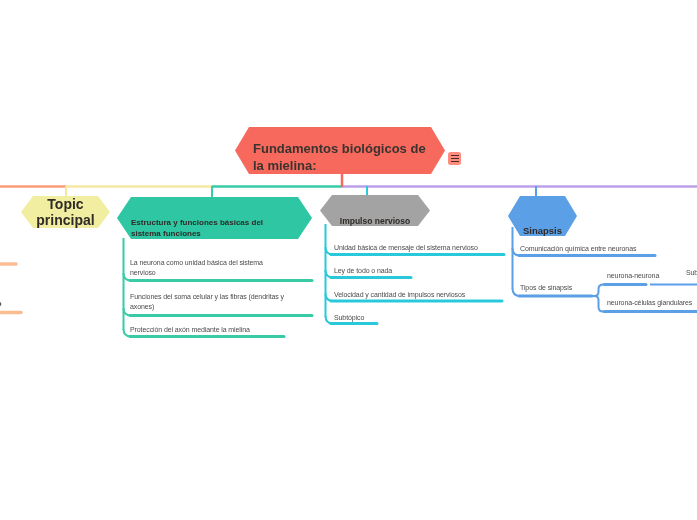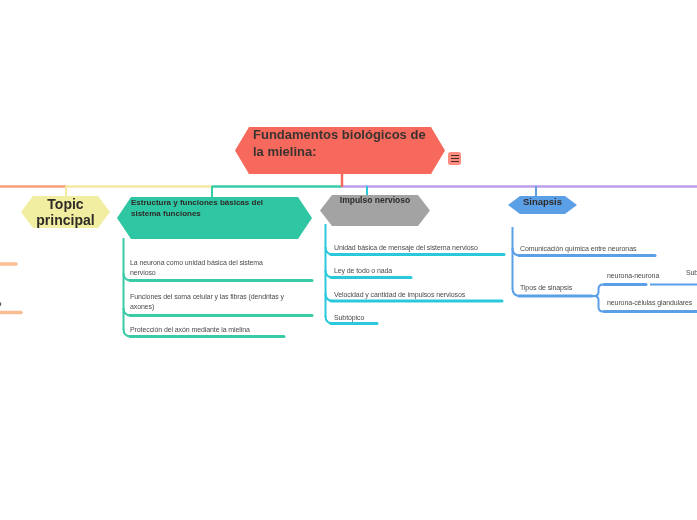--- a/index.html
+++ b/index.html
@@ -2,21 +2,21 @@
 <html><head>
 <meta charset="utf-8">
 <style>
   html,body{margin:0;padding:0;background:#fff;}
   #canvas{
     position:relative;width:697px;height:520px;overflow:hidden;background:#ffffff;
     font-family:"Liberation Sans","DejaVu Sans",sans-serif;
   }
   svg.lines{position:absolute;left:0;top:0;z-index:1;pointer-events:none;}
   .node{
-    position:absolute;z-index:2;display:flex;align-items:flex-start;box-sizing:border-box;
+    position:absolute;z-index:2;display:flex;align-items:flex-end;box-sizing:border-box;
     font-weight:bold;color:#2f2b28;
   }
   .hex14{clip-path:polygon(0 50%,14px 0,calc(100% - 14px) 0,100% 50%,calc(100% - 14px) 100%,14px 100%);}
   .hex10{clip-path:polygon(0 50%,12px 0,calc(100% - 12px) 0,100% 50%,calc(100% - 12px) 100%,12px 100%);}
   .central{
     left:235px;top:127px;width:210px;height:47px;background:#f6695c;
     font-size:13px;line-height:16.5px;padding-left:18px;color:#3b3330;
   }
   .topic-principal{
     left:21px;top:196px;width:89px;height:32px;background:#f1eea1;
@@ -24,21 +24,21 @@
   }
   .estructura{
     left:117px;top:197px;width:195px;height:42px;background:#2fc6a3;
     font-size:8px;line-height:11px;padding-left:14px;
   }
   .impulso{
     left:320px;top:195px;width:110px;height:31px;background:#a3a3a3;
     font-size:8.5px;justify-content:center;text-align:center;
   }
   .sinapsis{
-    left:508px;top:196px;width:69px;height:18px;background:#5b9fe7;
+    left:508px;top:196px;width:69px;height:40px;background:#5b9fe7;
     font-size:9.5px;justify-content:center;text-align:center;
   }
   .notes-icon{
     position:absolute;z-index:3;left:448px;top:152px;width:13px;height:13px;
     background:#ff8d7f;border-radius:2.5px;display:flex;flex-direction:column;
     justify-content:center;gap:1.6px;align-items:center;cursor:pointer;
   }
   .notes-icon i{display:block;width:8px;height:1.3px;background:#4c2a26;}
   .item{
     position:absolute;z-index:2;font-size:7px;line-height:10px;color:#4b4b4b;

